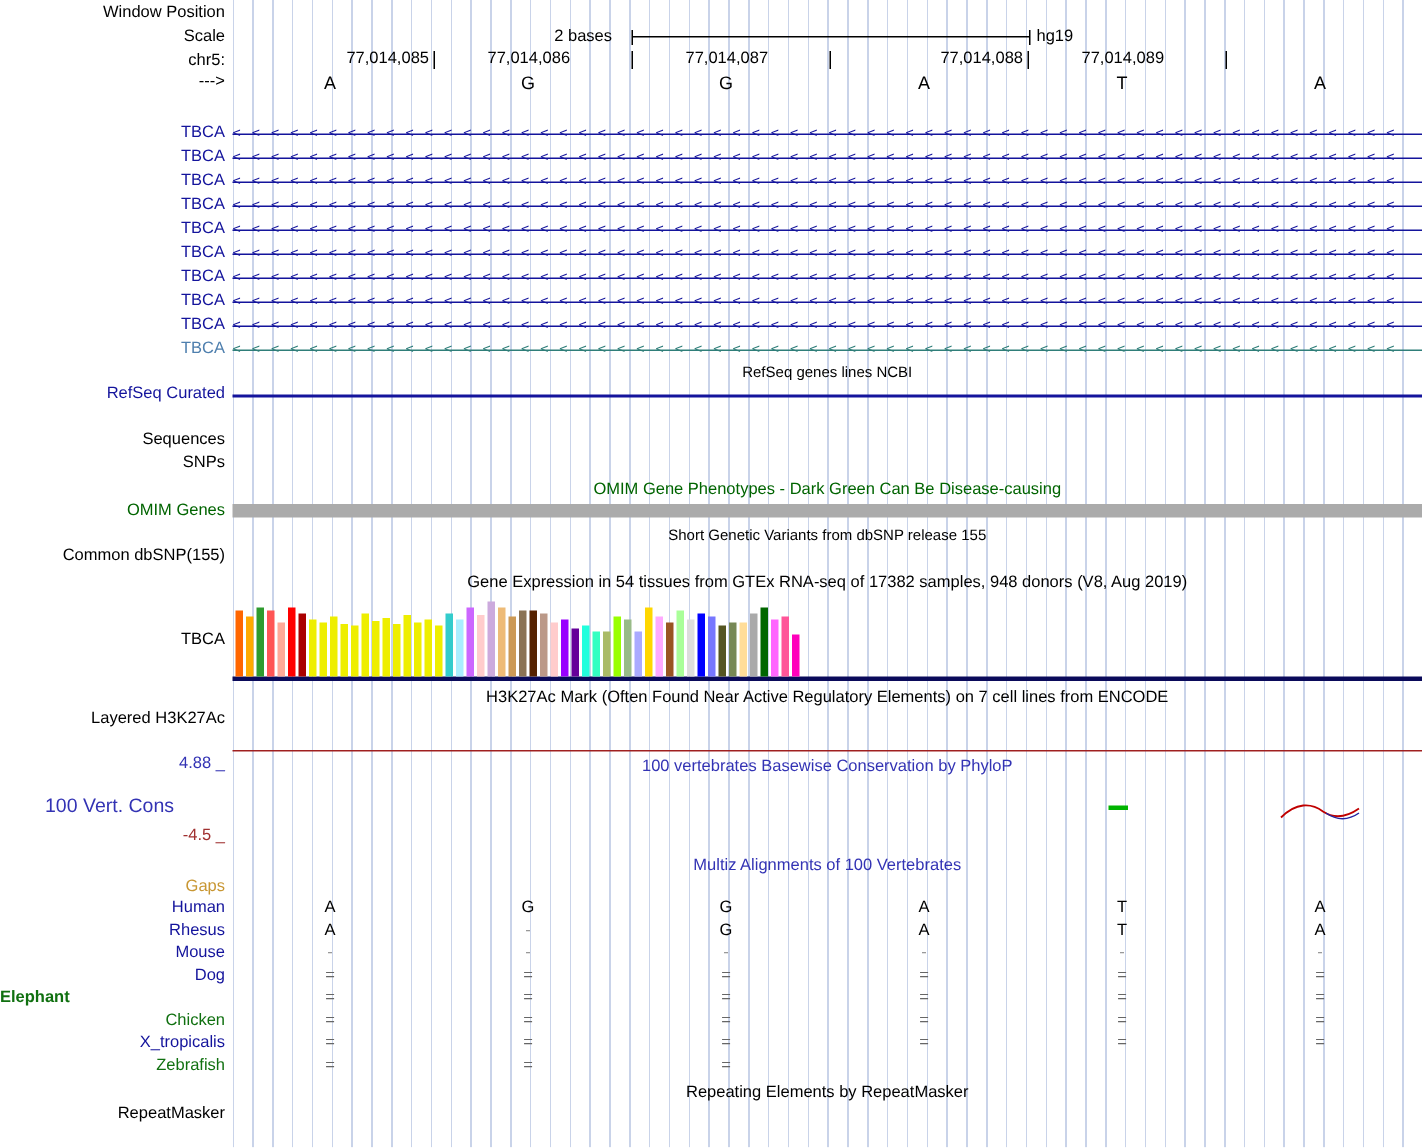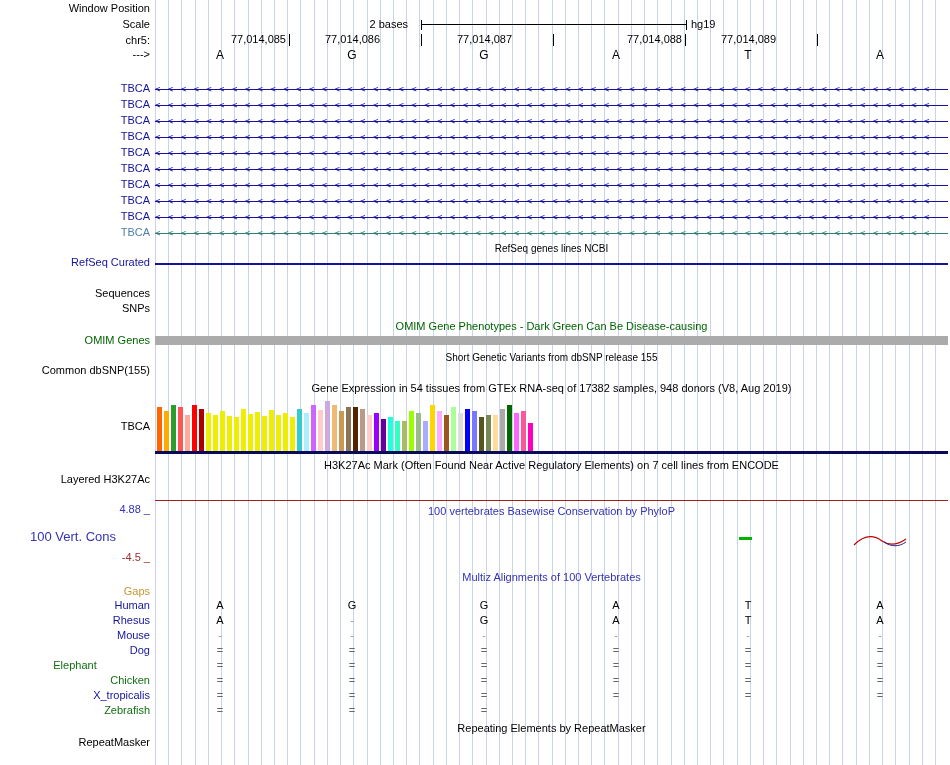--- a/index.html
+++ b/index.html
@@ -189,21 +189,21 @@
     <div style="position: absolute; left: 606px; top: 629px; width: 20px; text-align: center; font-size: 11px; color: rgb(153, 153, 153);">-</div>
     <div style="position: absolute; left: 738px; top: 629px; width: 20px; text-align: center; font-size: 11px; color: rgb(153, 153, 153);">-</div>
     <div style="position: absolute; left: 870px; top: 629px; width: 20px; text-align: center; font-size: 11px; color: rgb(153, 153, 153);">-</div>
     <div style="position: absolute; left: 0px; top: 644px; width: 150px; text-align: right; font-size: 11px; color: rgb(20, 20, 156);">Dog</div>
     <div style="position: absolute; left: 210px; top: 644px; width: 20px; text-align: center; font-size: 11px; color: rgb(102, 102, 102);">=</div>
     <div style="position: absolute; left: 342px; top: 644px; width: 20px; text-align: center; font-size: 11px; color: rgb(102, 102, 102);">=</div>
     <div style="position: absolute; left: 474px; top: 644px; width: 20px; text-align: center; font-size: 11px; color: rgb(102, 102, 102);">=</div>
     <div style="position: absolute; left: 606px; top: 644px; width: 20px; text-align: center; font-size: 11px; color: rgb(102, 102, 102);">=</div>
     <div style="position: absolute; left: 738px; top: 644px; width: 20px; text-align: center; font-size: 11px; color: rgb(102, 102, 102);">=</div>
     <div style="position: absolute; left: 870px; top: 644px; width: 20px; text-align: center; font-size: 11px; color: rgb(102, 102, 102);">=</div>
-    <div style="position: absolute; left: 0px; top: 659px; width: 150px; text-align: center; font-size: 11px; color: rgb(16, 112, 16);">Elephant</div>
+    <div style="position: absolute; left: 0px; top: 659px; width: 150px; text-align: left; font-size: 11px; color: rgb(16, 112, 16); font-weight: bold;">Elephant</div>
     <div style="position: absolute; left: 210px; top: 659px; width: 20px; text-align: center; font-size: 11px; color: rgb(102, 102, 102);">=</div>
     <div style="position: absolute; left: 342px; top: 659px; width: 20px; text-align: center; font-size: 11px; color: rgb(102, 102, 102);">=</div>
     <div style="position: absolute; left: 474px; top: 659px; width: 20px; text-align: center; font-size: 11px; color: rgb(102, 102, 102);">=</div>
     <div style="position: absolute; left: 606px; top: 659px; width: 20px; text-align: center; font-size: 11px; color: rgb(102, 102, 102);">=</div>
     <div style="position: absolute; left: 738px; top: 659px; width: 20px; text-align: center; font-size: 11px; color: rgb(102, 102, 102);">=</div>
     <div style="position: absolute; left: 870px; top: 659px; width: 20px; text-align: center; font-size: 11px; color: rgb(102, 102, 102);">=</div>
     <div style="position: absolute; left: 0px; top: 674px; width: 150px; text-align: right; font-size: 11px; color: rgb(16, 112, 16);">Chicken</div>
     <div style="position: absolute; left: 210px; top: 674px; width: 20px; text-align: center; font-size: 11px; color: rgb(102, 102, 102);">=</div>
     <div style="position: absolute; left: 342px; top: 674px; width: 20px; text-align: center; font-size: 11px; color: rgb(102, 102, 102);">=</div>
     <div style="position: absolute; left: 474px; top: 674px; width: 20px; text-align: center; font-size: 11px; color: rgb(102, 102, 102);">=</div>

